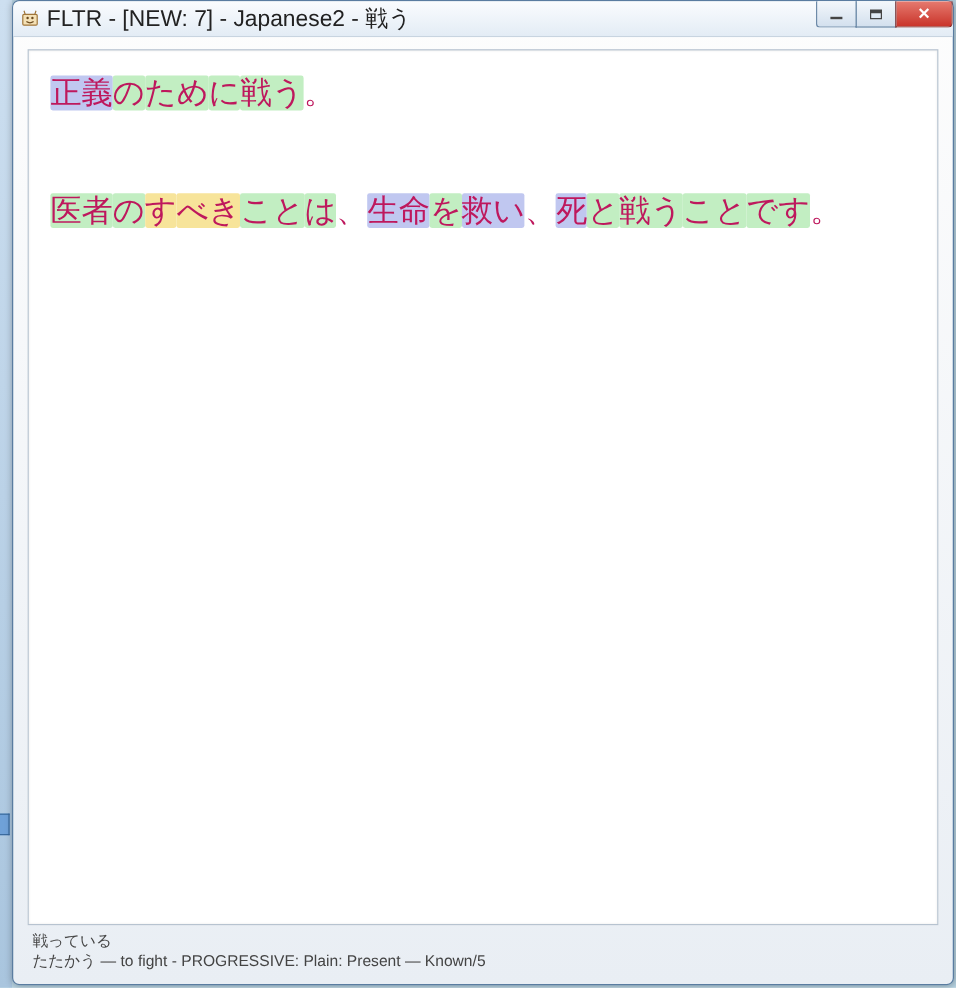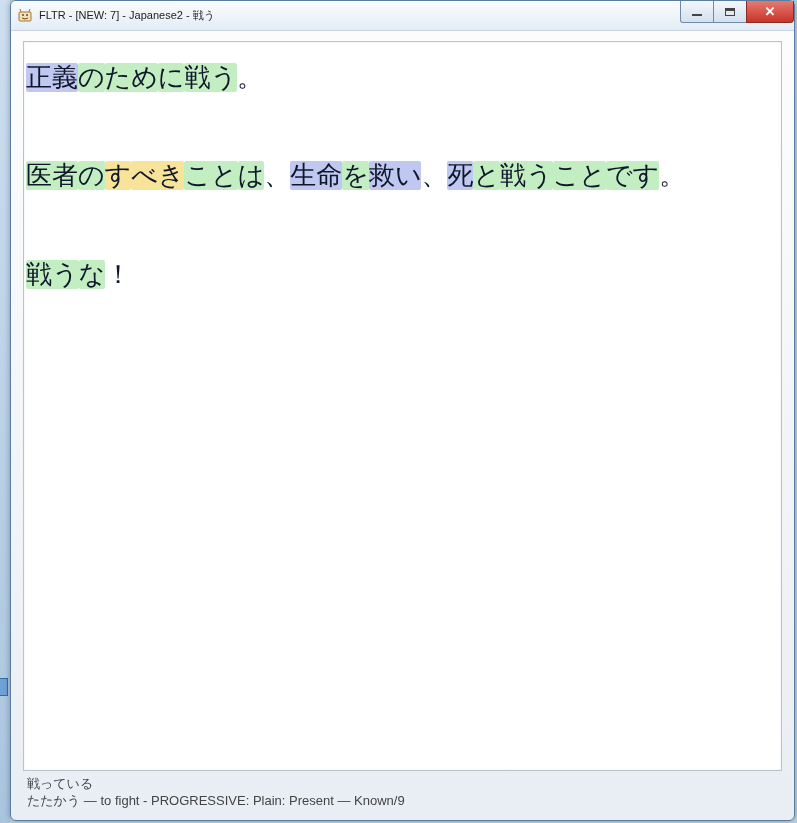--- a/index.html
+++ b/index.html
@@ -33,21 +33,21 @@
     position: relative;
   }
   .app-icon {
     width: 16px; height: 16px;
     margin-right: 6px;
     display: inline-flex;
     align-items: center; justify-content: center;
     font-size: 12px;
   }
   .title-text {
-    font-size: 11px;
+    font-size: 19px;
     color: #222;
   }
   .win-controls {
     position: absolute;
     right: 0; top: 0;
     display: flex;
     height: 22px;
   }
   .win-btn {
     width: 34px; height: 22px;
@@ -76,25 +76,25 @@
     flex: 1;
     display: flex;
     flex-direction: column;
     padding: 10px 12px 4px 12px;
   }
   .reading-area {
     flex: 1;
     background: #fff;
     border: 1px solid #b7c3d0;
     box-shadow: inset 0 0 2px rgba(0,0,0,0.1);
-    padding: 16px 2px;
+    padding: 16px 18px;
     font-family: "Yu Mincho", "MS Mincho", serif;
     font-size: 26px;
     line-height: 1.55;
-    color: #0f172a;
+    color: #be185d;
     overflow: auto;
   }
   .sentence { margin-bottom: 58px; }
   .sentence:last-child { margin-bottom: 0; }
   .tok { display: inline; padding: 0 0; border-radius: 2px; cursor: pointer; }
   .hl-green  { background: #c2eec2; }
   .hl-blue   { background: #c0c7f0; }
   .hl-yellow { background: #f7e49a; }
   .hl-none   { background: transparent; }
 
@@ -147,21 +147,20 @@
           <div class="max-glyph"></div>
         </div>
       <div class="win-btn close">✕</div>
     </div>
   </div>
 
   <div class="client">
     <div class="reading-area" id="reading-area">
         <div class="sentence"><span class="tok hl-blue">正義</span><span class="tok hl-green">の</span><span class="tok hl-green">ため</span><span class="tok hl-green">に</span><span class="tok hl-green">戦う</span><span class="tok hl-none">。</span></div>
         <div class="sentence"><span class="tok hl-green">医者</span><span class="tok hl-green">の</span><span class="tok hl-yellow">す</span><span class="tok hl-yellow">べき</span><span class="tok hl-green">こと</span><span class="tok hl-green">は</span><span class="tok hl-none">、</span><span class="tok hl-blue">生命</span><span class="tok hl-green">を</span><span class="tok hl-blue">救い</span><span class="tok hl-none">、</span><span class="tok hl-blue">死</span><span class="tok hl-green">と</span><span class="tok hl-green">戦う</span><span class="tok hl-green">こと</span><span class="tok hl-green">です</span><span class="tok hl-none">。</span></div>
-        <div class="sentence"><span class="tok hl-green">戦う</span><span class="tok hl-green">な</span><span class="tok hl-none">！</span></div>
       </div>
     <div class="status">
       <div>戦っている</div>
-      <div>たたかう — to fight - PROGRESSIVE: Plain: Present — Known/9</div>
+      <div>たたかう — to fight - PROGRESSIVE: Plain: Present — Known/5</div>
     </div>
   </div>
 
 </div>
 
 </body></html>

